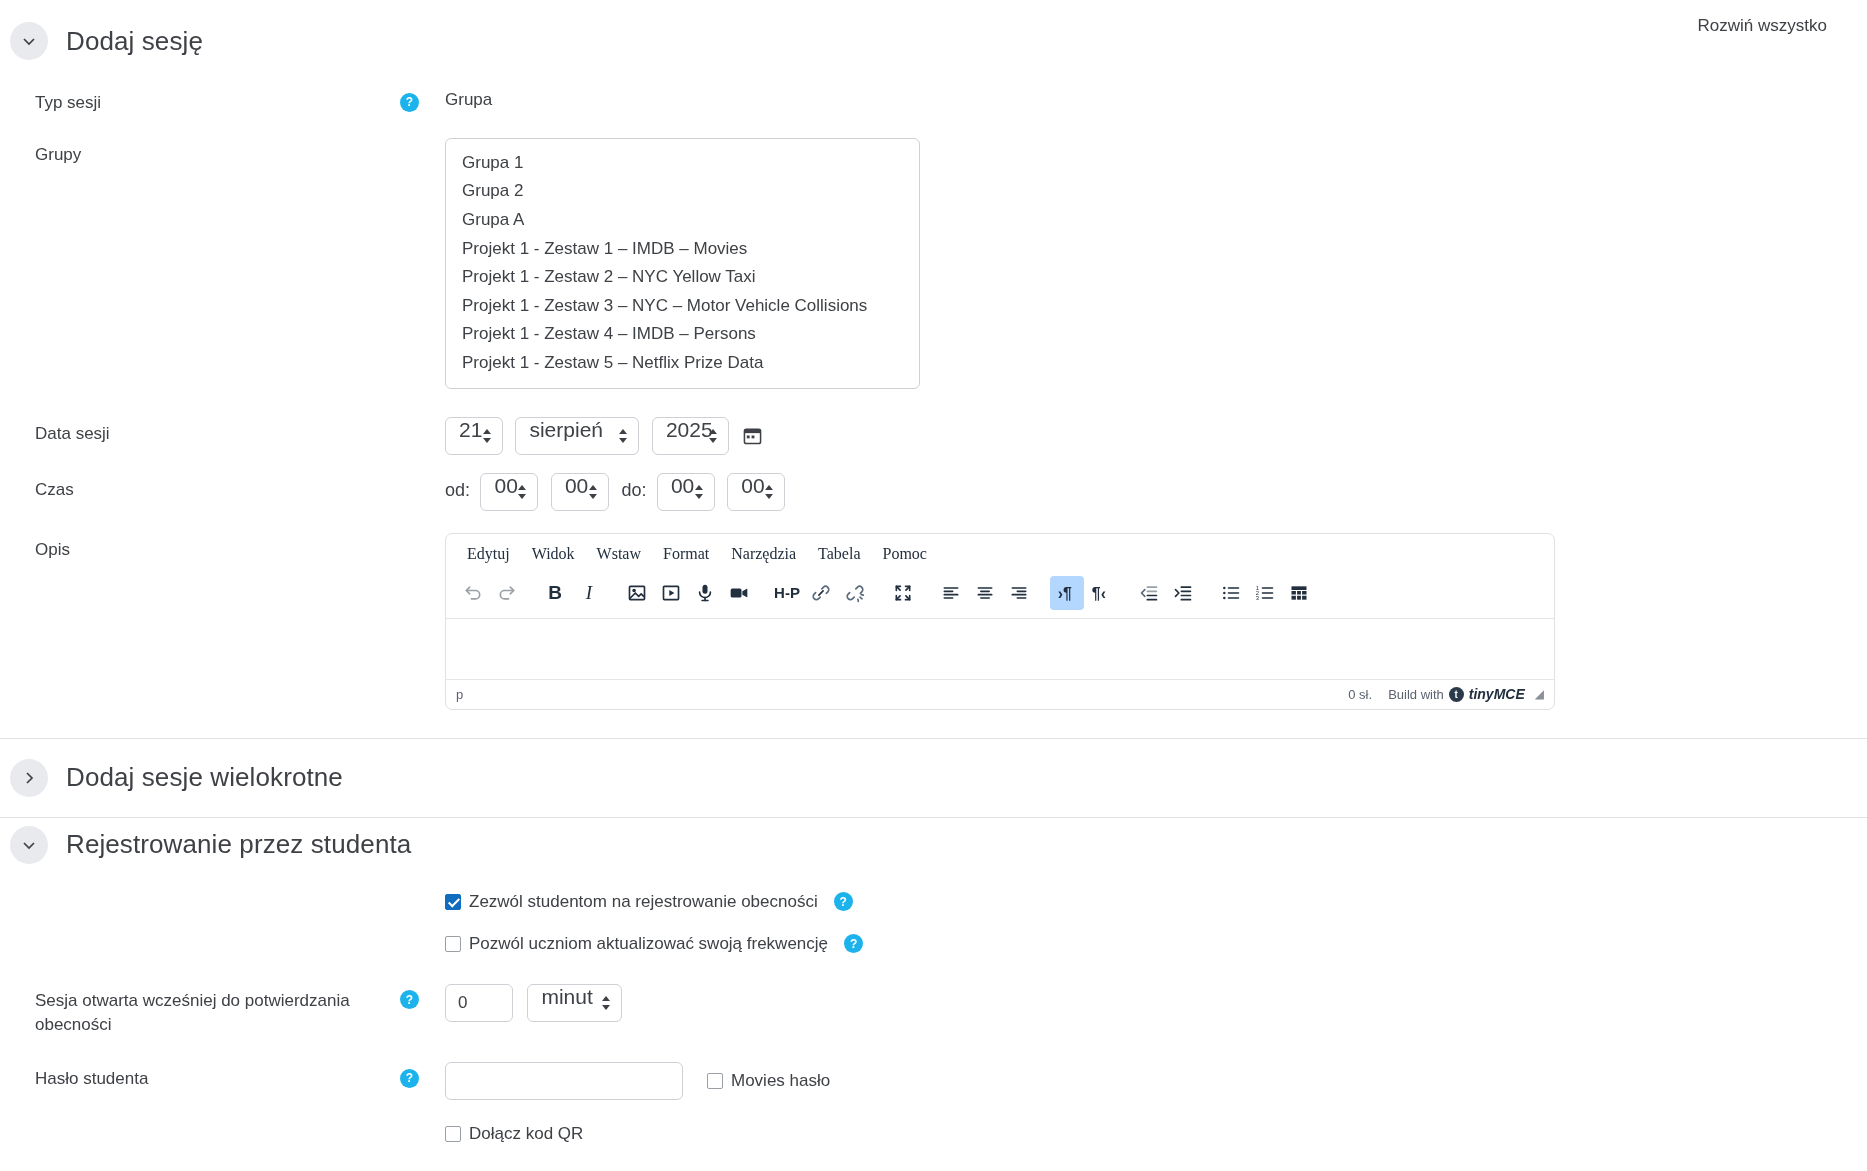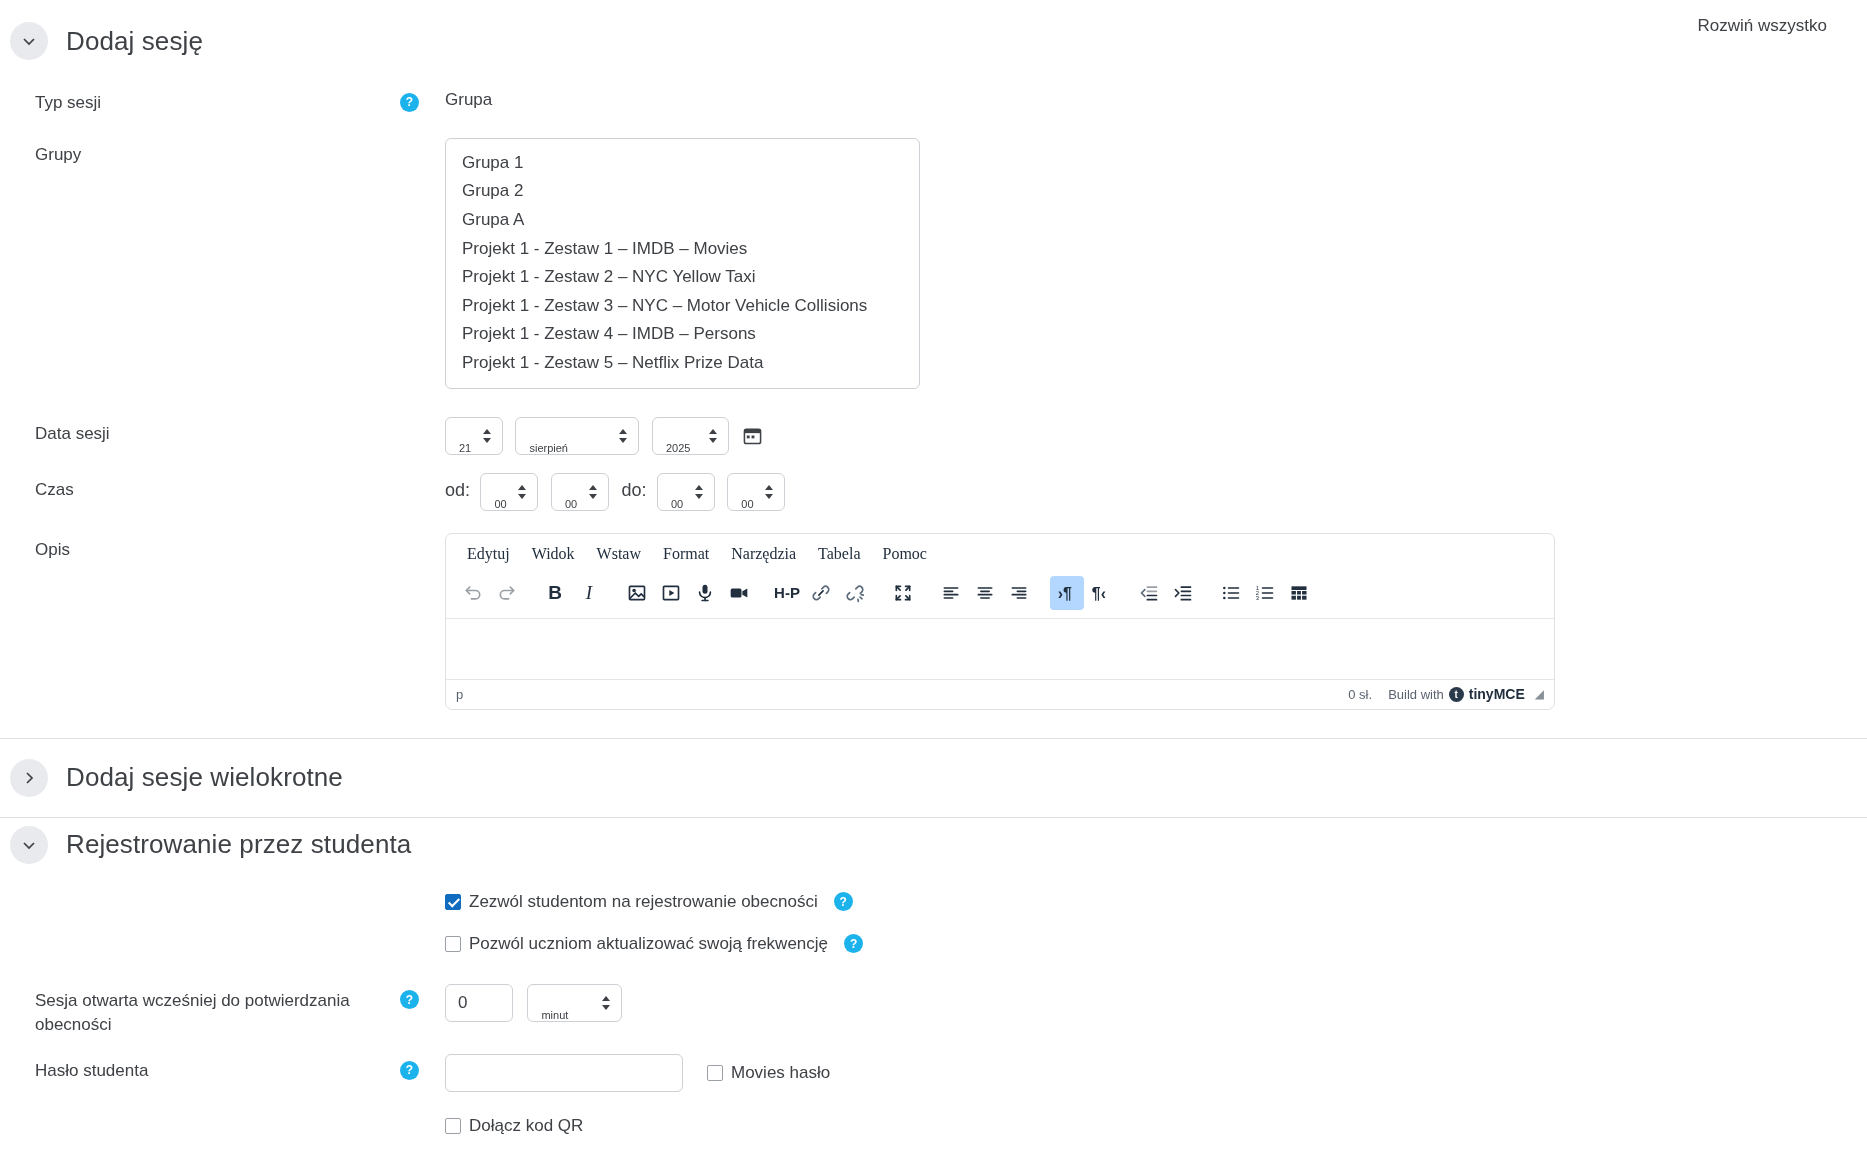--- a/index.html
+++ b/index.html
@@ -76,25 +76,25 @@
     padding: 2px 16px;
     white-space: nowrap;
     color: #3e4145;
     cursor: pointer;
     line-height: 1.45;
   }
 
   
   .sel {
     position: relative;
-    display: inline-flex; align-items: flex-end;
+    display: inline-flex; align-items: flex-start;
     border: 1px solid #cdd0d4; border-radius: 6px;
     background: #fff; height: 38px;
     padding: 0 30px 0 13px;
-    font-size: 11px; color: #3e4145;
+    font-size: 21px; color: #3e4145;
     cursor: pointer;
     vertical-align: middle;
   }
   .sel .arrows {
     position: absolute; right: 10px; top: 50%;
     transform: translateY(-50%);
     width: 10px; height: 16px;
   }
   .inputbox {
     display: inline-flex; align-items: center;
@@ -148,21 +148,21 @@
   }
   .tiny-status .path { flex: 1; color: #5c6370; }
   .tiny-status .words { margin-right: 16px; }
   .tiny-brand { display: flex; align-items: center; gap: 5px; color: #5c6370; }
   .tiny-brand .logo {
     width: 15px; height: 15px; border-radius: 50%;
     background: #2b3a4a; color: #fff; font-size: 10px;
     display: flex; align-items: center; justify-content: center;
     font-weight: bold;
   }
-  .tiny-brand .name { font-weight: bold; color: #222f3e; font-size: 14px; }
+  .tiny-brand .name { font-weight: bold; color: #222f3e; font-size: 14px; font-style: italic; }
   .resize-grip { margin-left: 10px; color: #8a9099; font-size: 12px; cursor: nwse-resize; }
 
   
   .cb-row { display: flex; align-items: center; gap: 8px; }
   .cbx {
     width: 16px; height: 16px; flex: none;
     border: 1px solid #9aa0a6; border-radius: 2px;
     background: #fff; cursor: pointer;
     display: inline-block; position: relative;
   }
@@ -533,21 +533,21 @@
       <span class="sel" style="width:95px; margin-left:10px;">
         <span>minut</span>
         <svg class="arrows" viewBox="0 0 10 16">
             <path d="M5 1l4 5H1z" fill="#3e4145"></path>
             <path d="M5 15l4-5H1z" fill="#3e4145"></path>
           </svg>
       </span>
     </div>
   </div>
 
-  <div class="row" style="margin-top:16px;">
+  <div class="row" style="margin-top:24px;">
     <div class="row-label">Hasło studenta</div>
     <div class="help-col">
       <span class="help">?</span>
     </div>
     <div class="row-control cb-row">
       <span class="inputbox" style="width:238px;" title="">
         <span></span>
       </span>
       <span class="cbx" style="margin-left:16px;"></span>
       <span class="cb-label">Movies hasło</span>

